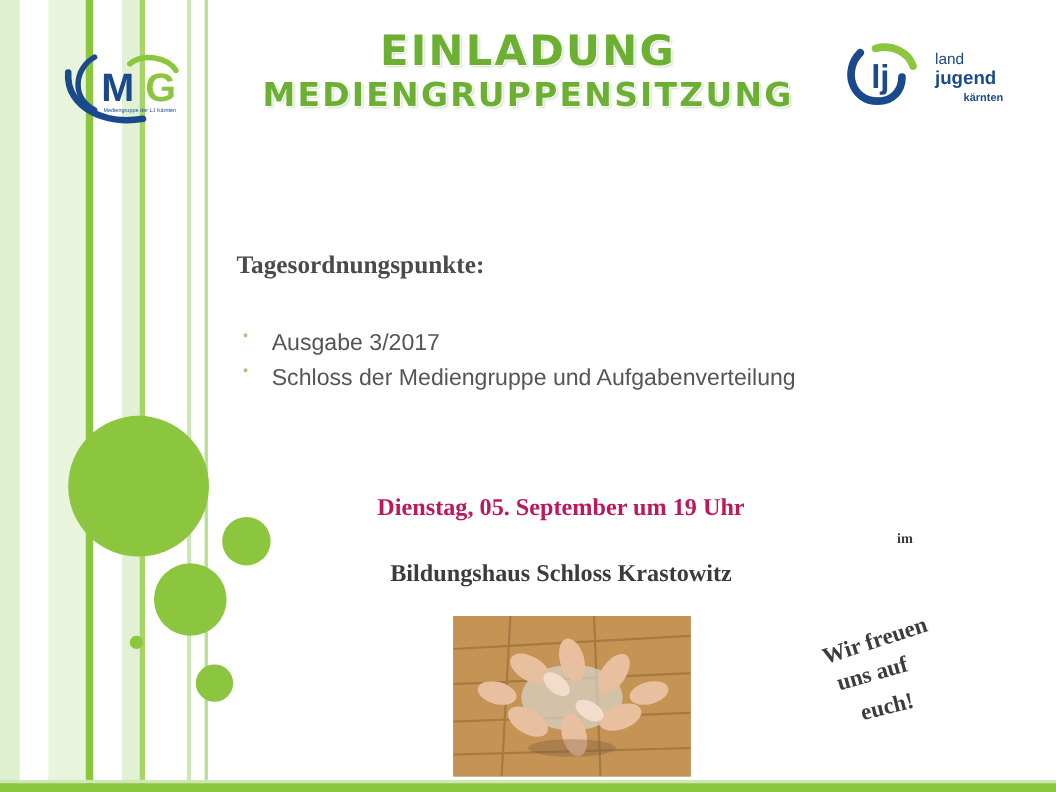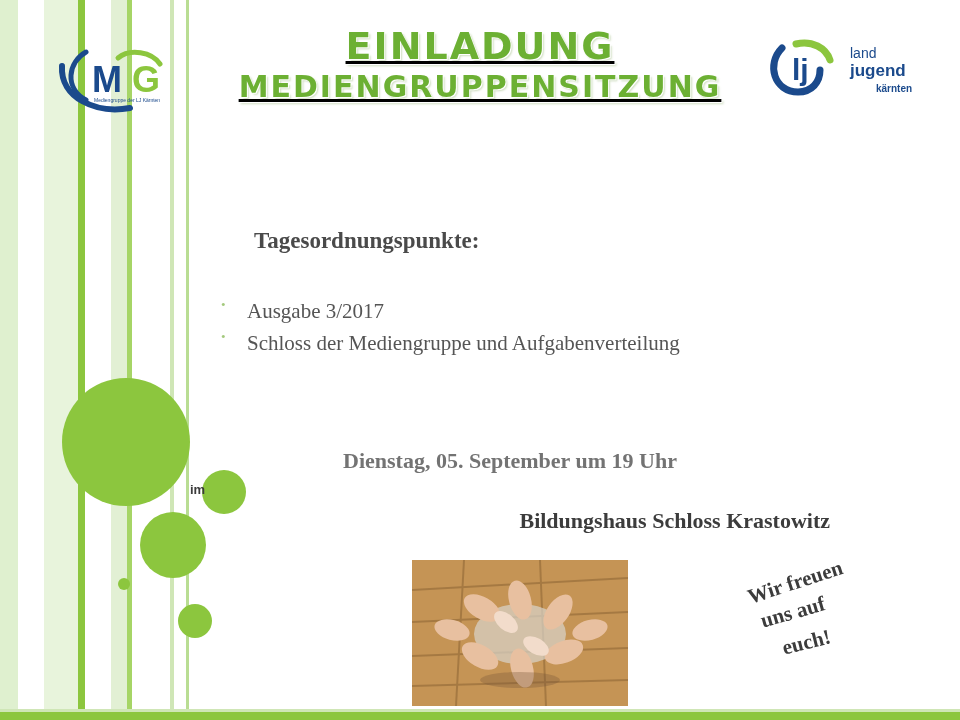--- a/index.html
+++ b/index.html
@@ -82,21 +82,20 @@
     font-size: 5px;
     fill: #1b4a8c;
   }
 
   
   .title-block {
     position: absolute;
     left: 190px; top: 24px;
     width: 580px;
     text-align: center;
-    text-decoration: underline;
   }
   .title-line {
     font-family: "DejaVu Sans", sans-serif;
     font-weight: bold;
     color: #6cb033;
     letter-spacing: 2px;
     line-height: 1.18;
     text-transform: uppercase;
     text-shadow: 1px 1px 0 #ffffff, 2px 2px 2px rgba(120,160,80,0.35);
   }
@@ -106,31 +105,30 @@
   .title-3 { font-size: 30px; }
 
   
   .agenda-heading {
     position: absolute;
     left: 215px; top: 228px;
     font-family: "Liberation Serif", serif;
     font-weight: bold;
     font-size: 23px;
     color: #4a4a4a;
-    margin-left: 39px;
   }
   .agenda-list {
     position: absolute;
     left: 215px; top: 296px;
     width: 640px;
     margin: 0; padding: 0;
     list-style: none;
   }
   .agenda-list li {
-    font-family: Liberation Serif, serif;
+    font-family: Liberation Sans, sans-serif;
     font-size: 21px;
     color: #555555;
     line-height: 1.52;
     padding-left: 32px;
     position: relative;
   }
   .agenda-list li:before {
     content: "\2022";
     position: absolute;
     left: 6px;
@@ -141,37 +139,37 @@
 
   
   .dateline {
     position: absolute;
     left: 190px; top: 448px;
     width: 640px;
     text-align: center;
     font-family: "Liberation Serif", serif;
     font-weight: bold;
     font-size: 22px;
-    color: #737373;
+    color: #be185d;
   }
   .im-line {
     position: absolute;
     left: 190px; top: 482px;
     width: 640px;
-    text-align: left;
-    font-family: Liberation Sans, sans-serif;
+    text-align: right;
+    font-family: Liberation Serif, serif;
     font-weight: bold;
     font-size: 13px;
     color: #3c3c3c;
   }
   .venue {
     position: absolute;
     left: 190px; top: 508px;
     width: 640px;
-    text-align: right;
+    text-align: center;
     font-family: "Liberation Serif", serif;
     font-weight: bold;
     font-size: 22px;
     color: #3c3c3c;
   }
 
   
   .photo {
     position: absolute;
     left: 412px; top: 560px;

